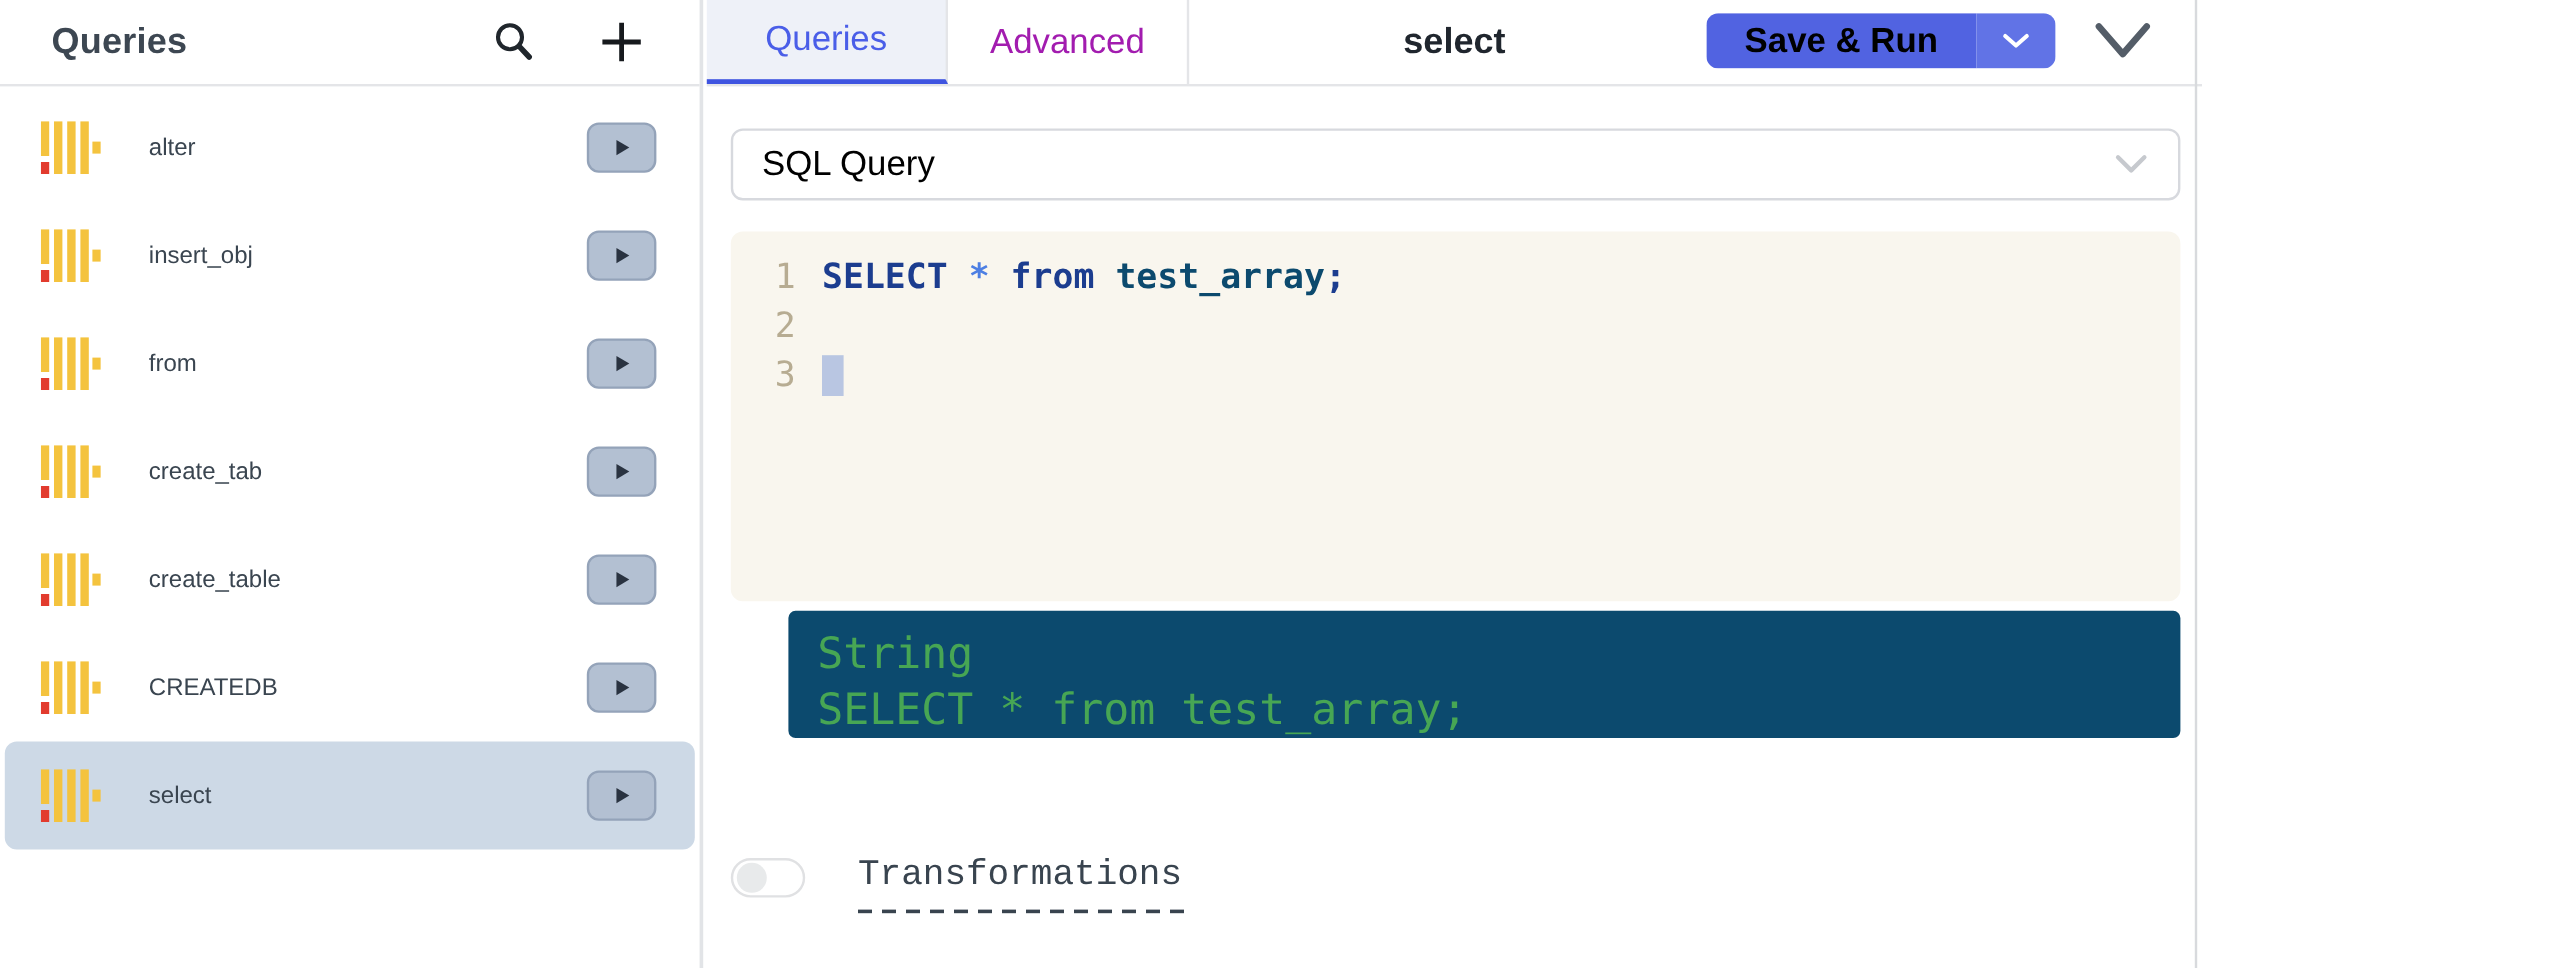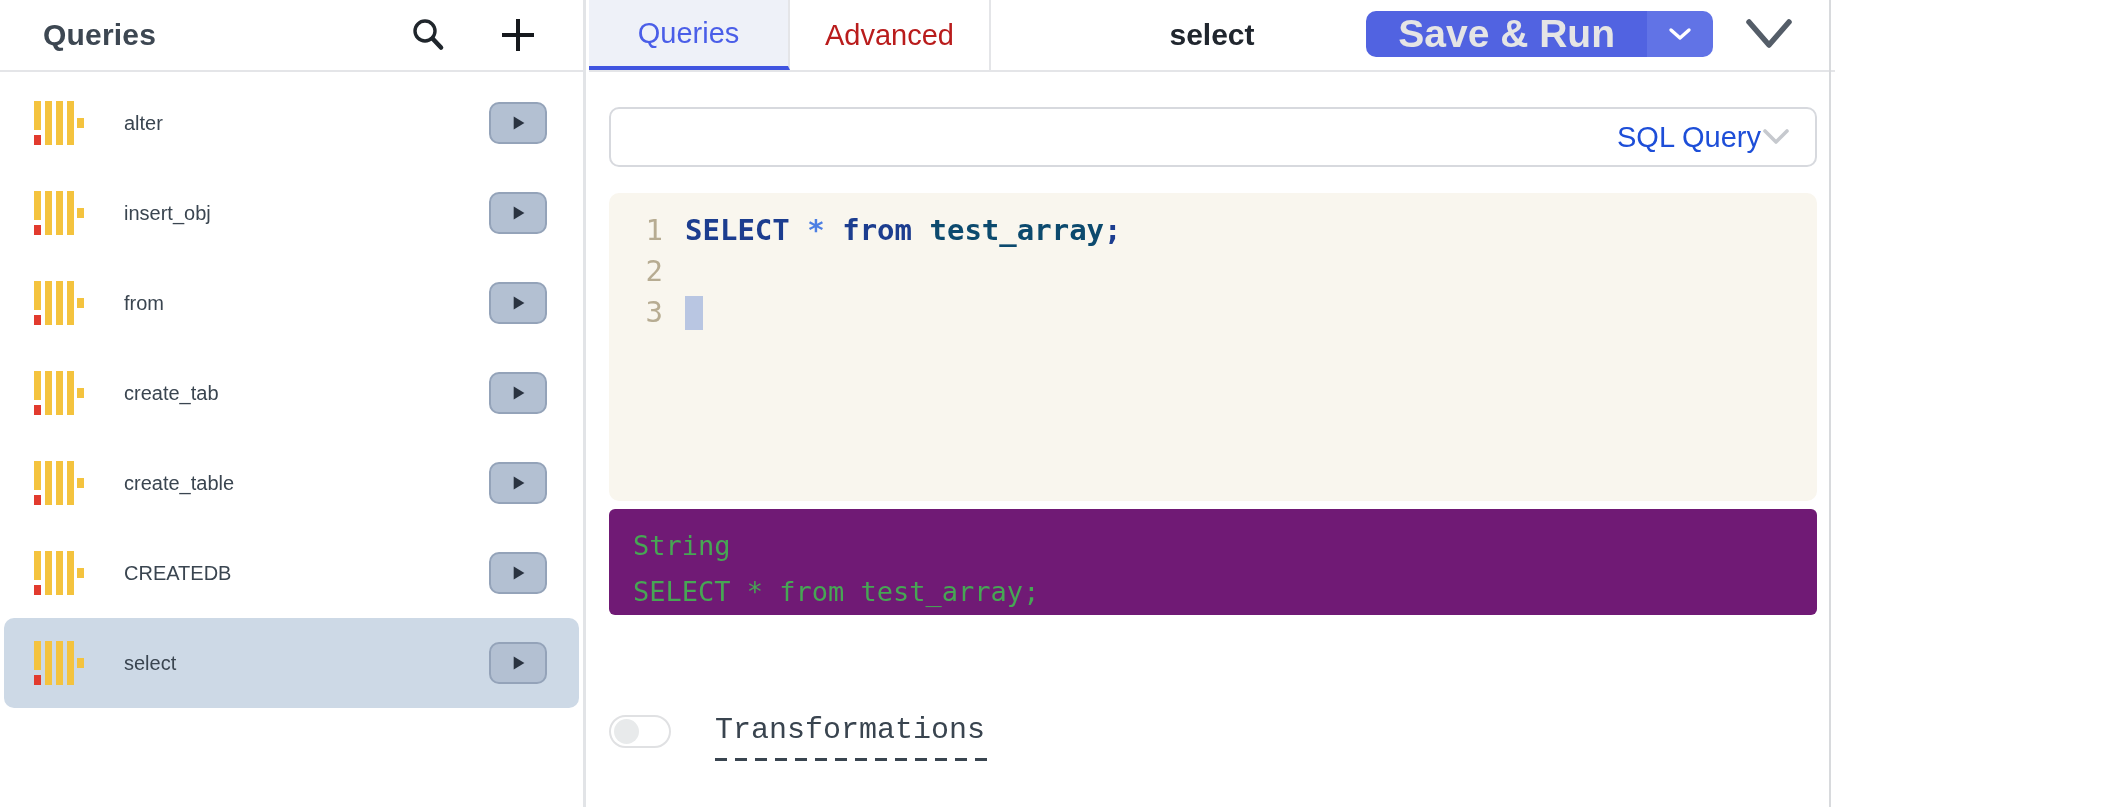--- a/index.html
+++ b/index.html
@@ -91,21 +91,21 @@
     display: flex;
     background: #ffffff;
   }
   .tab {
     width: 201px; height: 70px;
     display: flex; align-items: center; justify-content: center;
     font-size: 29px;
     border-right: 2px solid #e4e5e8;
     cursor: pointer;
     background: #ffffff;
-    color: #b91c1c;
+    color: #a21caf;
   }
   .tab.active {
     background: #eef1f8;
     color: #4a5ee8;
     border-bottom: 4px solid #3f54e0;
   }
   .header-title {
     position: absolute;
     left: 50%; top: 50%;
     transform: translate(-50%, -50%);
@@ -135,22 +135,22 @@
   .save-run-group {
     display: flex;
     height: 46px;
     margin-left: 16px;
     border-radius: 10px;
     overflow: hidden;
     cursor: pointer;
   }
   .save-run-main {
     background: #5163e1;
-    color: #e5e5e5;
-    font-size: 39px;
+    color: #000000;
+    font-size: 29px;
     font-weight: 700;
     font-family: "Liberation Sans", sans-serif;
     border: none;
     padding: 0 32px;
     display: flex; align-items: center;
     cursor: pointer;
   }
   .save-run-arrow {
     width: 66px;
     background: #6173e6;
@@ -175,22 +175,21 @@
     border-radius: 10px;
     display: flex;
     align-items: center;
     padding: 0 24px;
     background: #ffffff;
     cursor: pointer;
   }
   .type-select-value {
     flex: 1;
     font-size: 29px;
-    color: #1d4ed8;
-    text-align: right;
+    color: #000000;
   }
 
   .editor {
     margin-top: 26px;
     height: 308px;
     background: #f9f6ee;
     border-radius: 10px;
     padding: 16px 0 0 14px;
     font-family: "DejaVu Sans Mono", monospace;
     font-size: 29px;
@@ -210,26 +209,27 @@
   .cursor {
     display: inline-block;
     width: 18px; height: 34px;
     background: #b9c6e2;
     vertical-align: middle;
   }
 
   .result-preview {
     margin-top: 8px;
     height: 106px;
-    background: #701a75;
+    background: #0c4a6e;
     border-radius: 6px;
     padding: 14px 24px 0 24px;
     font-family: "DejaVu Sans Mono", monospace;
-    font-size: 27px;
+    font-size: 36px;
     color: #47a654;
+    margin-left: 48px;
   }
   .result-preview div { line-height: 46px; }
 
   .transform-row {
     margin-top: 98px;
     display: flex;
     align-items: flex-start;
     font-family: Liberation Mono, monospace;
   }
   .toggle {

